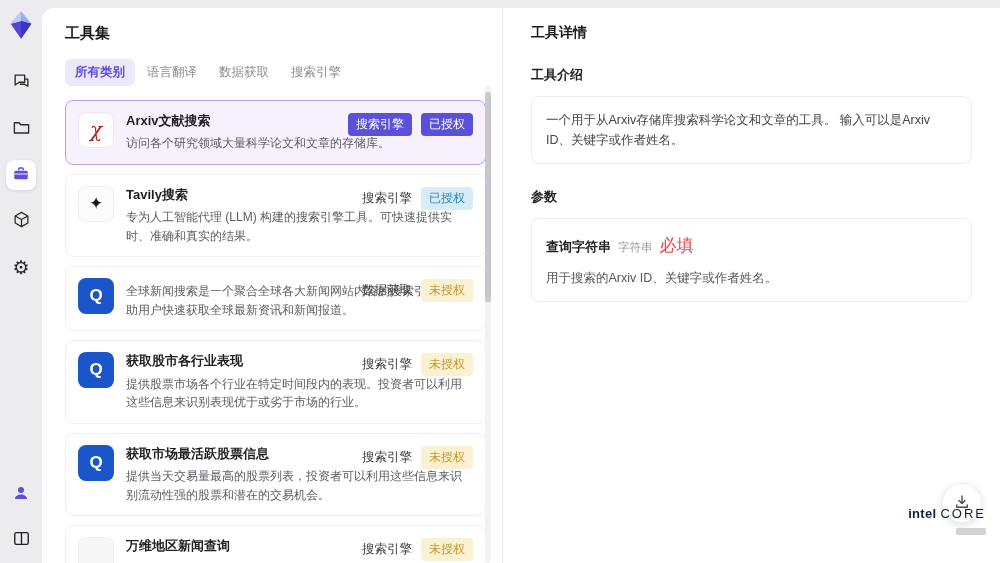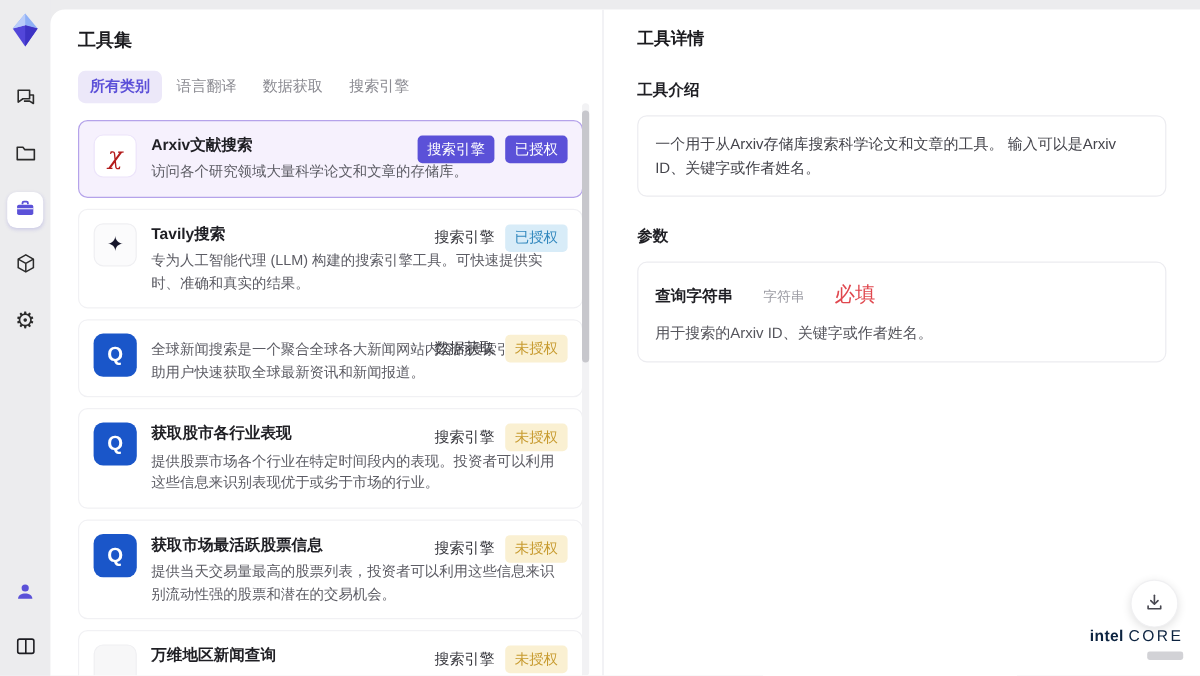--- a/index.html
+++ b/index.html
@@ -54,31 +54,31 @@
 
   .scroll-track { position:absolute; right:11px; top:78px; bottom:0; width:6px; background:#f2f2f4; border-radius:3px; }
   .scroll-thumb { position:absolute; right:11px; top:84px; width:6px; height:210px; background:#c7c7cc; border-radius:3px; }
 
   
   .detail-pane { flex:1; padding:16px 28px 0 28px; position:relative; }
   .detail-title { font-size:14px; font-weight:bold; color:#1b1b1f; }
   .section-h { font-size:13px; font-weight:bold; color:#1f1f24; margin-top:24px; }
   .info-box { border:1px solid #ececf0; border-radius:8px; padding:13px 14px; margin-top:12px;
               font-size:12.5px; color:#44444b; line-height:1.6; }
-  .param-line { display:flex; align-items:baseline; gap:25px;text-align:center; }
+  .param-line { display:flex; align-items:baseline; gap:7px;text-align:center; }
   .param-name { font-size:13px; font-weight:bold; color:#1f1f24; }
   .param-type { font-size:11.5px; color:#9a9aa2; }
   .param-req { font-size:17px; color:#e0474e; }
   .param-desc { font-size:12.5px; color:#55555c; margin-top:9px; }
 
   
   .fab { position:absolute; right:18px; bottom:40px; width:40px; height:40px; border-radius:50%;
          background:#ffffff; border:1px solid #f0f0f2; box-shadow:0 2px 8px rgba(0,0,0,.12);
          display:flex; align-items:center; justify-content:center; cursor:pointer; }
-  .brand { position:absolute; right:14px; bottom:8px; text-align:right; }
+  .brand { position:absolute; right:14px; bottom:24px; text-align:right; }
   .brand-row { font-size:13px; color:#0c2340; }
   .brand-intel { font-weight:bold; letter-spacing:.3px; }
   .brand-core { letter-spacing:2px; margin-left:4px; font-weight:300; }
   .brand-sub { display:inline-block; width:30px; height:7px; background:#d2d2d6; border-radius:2px; margin-top:2px; }
 </style>
 </head>
 <body>
 
 <nav class="rail">
   <span class="logo">

